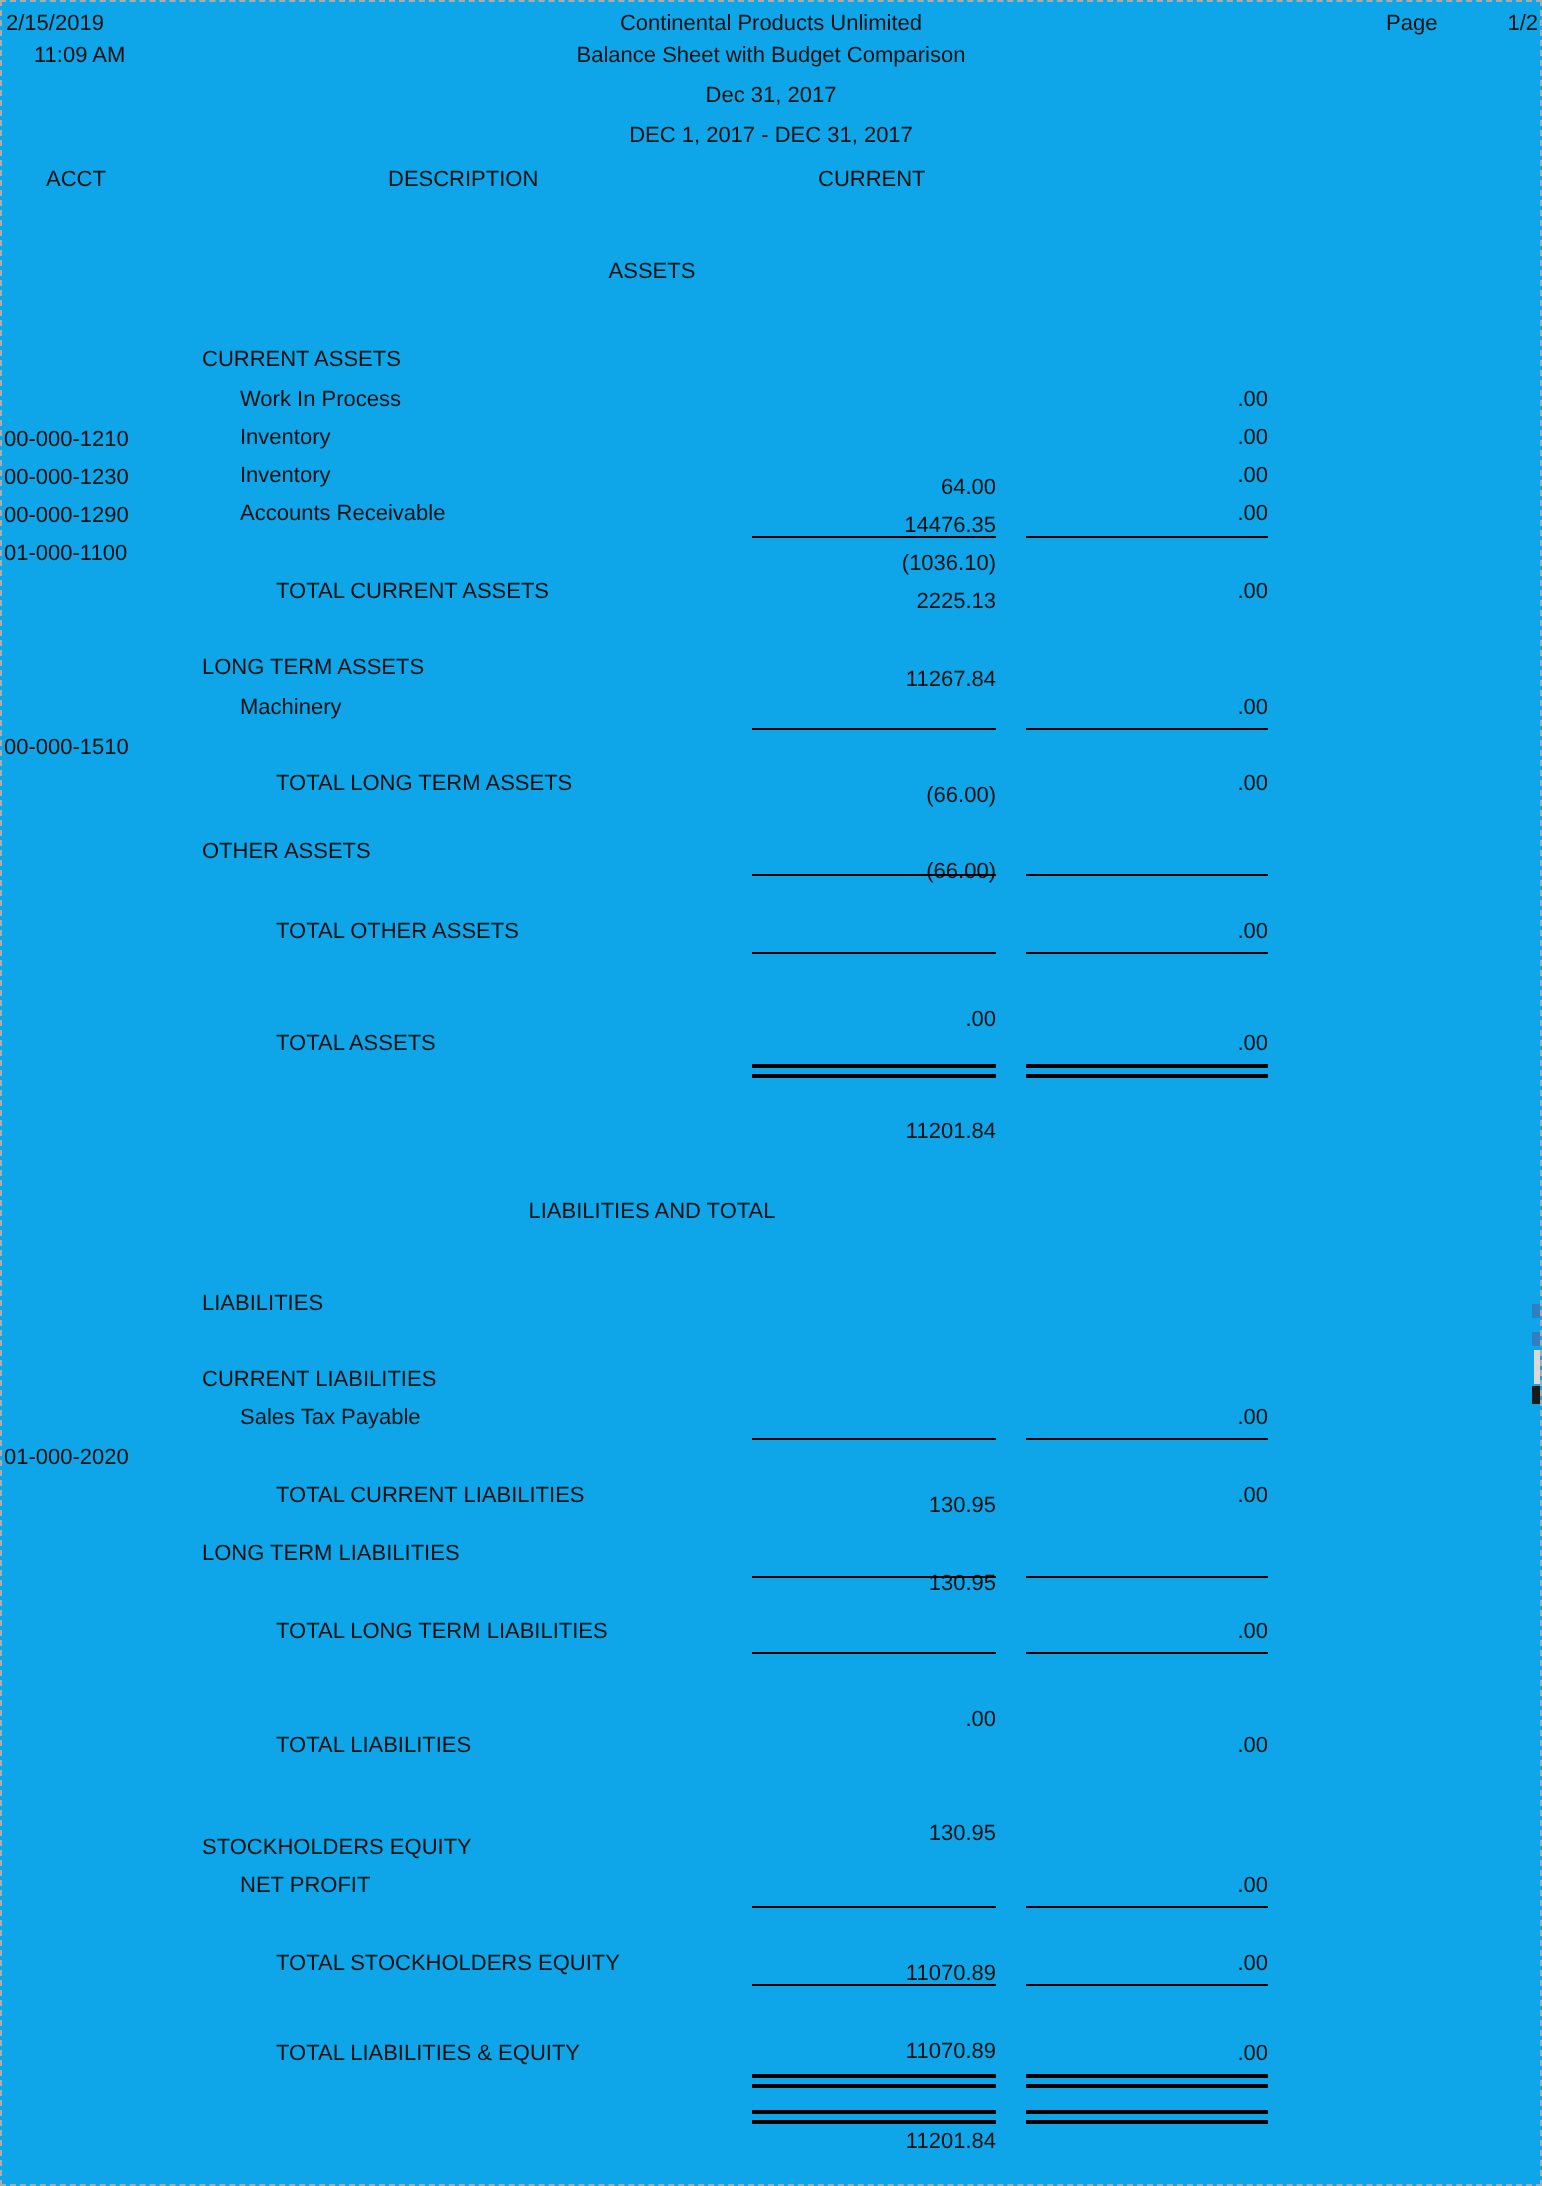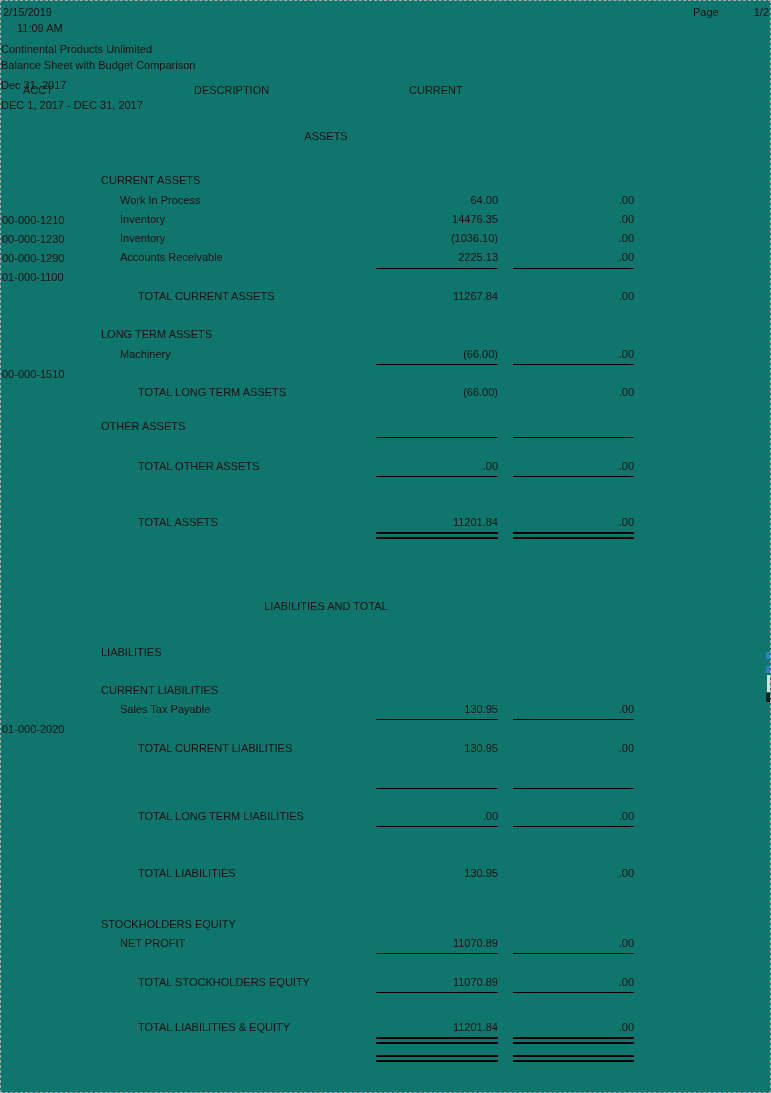--- a/index.html
+++ b/index.html
@@ -1,36 +1,36 @@
 <!DOCTYPE html>
 <html><head>
 <meta charset="utf-8">
 <style>
   html,body{margin:0;padding:0;background:#fff;}
   #page{
     position:relative;
     width:771px;height:1093px;
     box-sizing:border-box;
-    background:#0f766e;
+    background:#0ea5e9;
     border:1px dashed #ababab;
     font-family:"Liberation Sans","DejaVu Sans",sans-serif;
     font-size:11px;
     line-height:13px;
     color:#111;
     overflow:hidden;
   }
   .line{position:absolute;left:0;width:100%;height:13px;white-space:nowrap;}
   .abs{position:absolute;}
-  .center-page{position:absolute;left:0;width:100%;text-align:left;margin-top:37px;}
+  .center-page{position:absolute;left:0;width:100%;text-align:center;}
   .center-title{position:absolute;left:198px;width:254px;text-align:center;}
   .acct{position:absolute;left:1px;width:95px;margin-top:20px;}
   .desc-group{position:absolute;left:100px;}
   .desc-account{position:absolute;left:119px;}
   .desc-total{position:absolute;left:137px;}
-  .cur{position:absolute;left:375px;width:122px;text-align:right;}
+  .cur{position:absolute;left:375px;width:122px;text-align:right;margin-top:44px;}
   .bud{position:absolute;left:512px;width:121px;text-align:right;}
   .rule-cur{position:absolute;left:375px;width:122px;height:0;border-bottom:1.5px solid #000;}
   .rule-bud{position:absolute;left:512px;width:121px;height:0;border-bottom:1.5px solid #000;}
   .dbl-cur{position:absolute;left:375px;width:122px;height:3px;border-top:2px solid #000;border-bottom:2px solid #000;}
   .dbl-bud{position:absolute;left:512px;width:121px;height:3px;border-top:2px solid #000;border-bottom:2px solid #000;}
   
   .artifact{position:absolute;}
   .artifact.a1{left:765px;top:651px;width:4px;height:7px;background:#2f7fc1;}
   .artifact.a2{left:765px;top:665px;width:4px;height:7px;background:#2f7fc1;}
   .artifact.a3{left:766px;top:674px;width:3px;height:17px;background:#d9d9d9;}
@@ -173,20 +173,23 @@
   <div>
     <span class="rule-cur" style="top:718px"></span>
     <span class="rule-bud" style="top:718px"></span>
   </div>
   <div class="line" style="top:741px">
     <span class="desc-total">TOTAL CURRENT LIABILITIES</span>
     <span class="cur">130.95</span>
     <span class="bud">.00</span>
   </div>
 
+  <div class="line" style="top:770px">
+    <span class="desc-group">LONG TERM LIABILITIES</span>
+  </div>
   <div>
     <span class="rule-cur" style="top:787px"></span>
     <span class="rule-bud" style="top:787px"></span>
   </div>
   <div class="line" style="top:809px">
     <span class="desc-total">TOTAL LONG TERM LIABILITIES</span>
     <span class="cur">.00</span>
     <span class="bud">.00</span>
   </div>
   <div>

